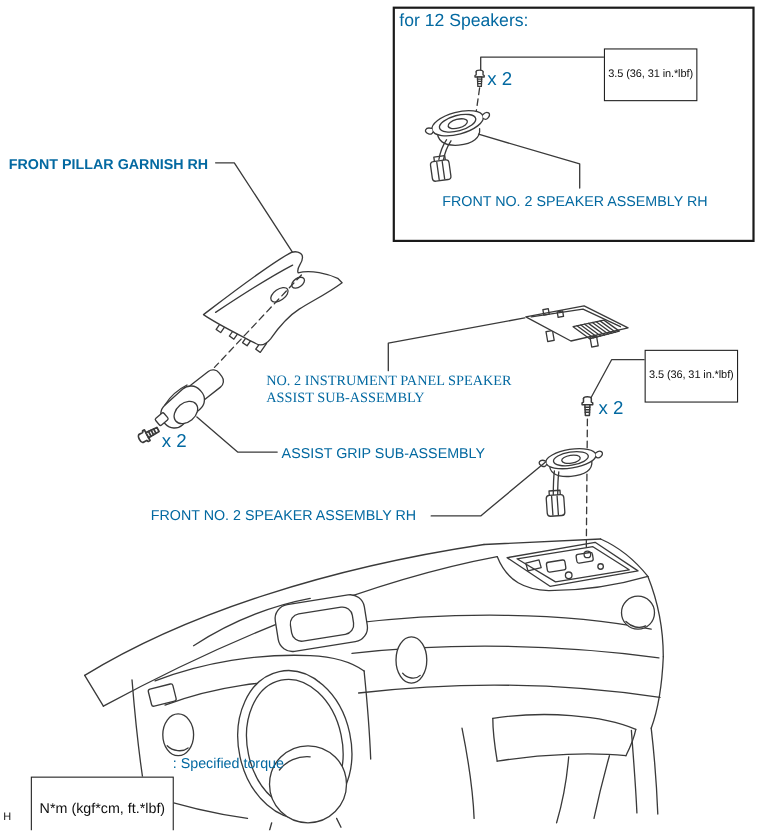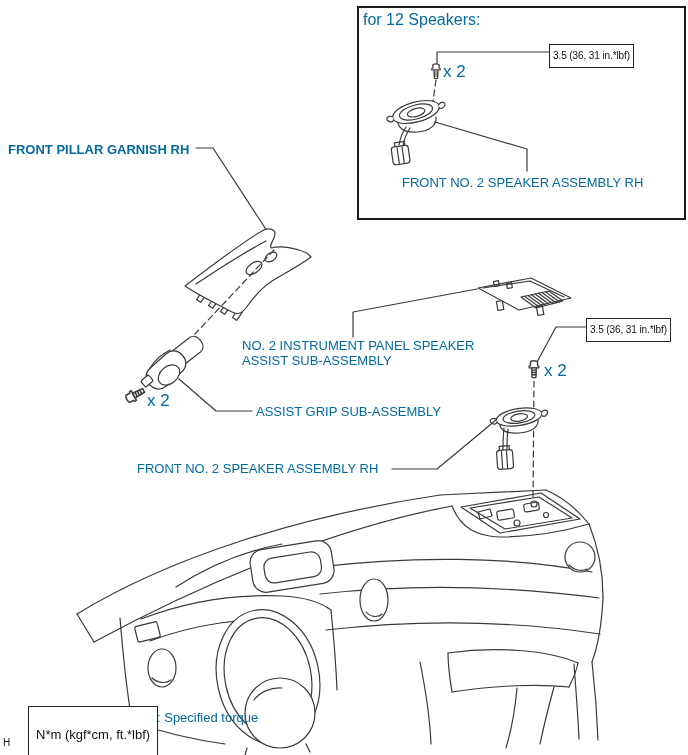--- a/index.html
+++ b/index.html
@@ -15,21 +15,21 @@
   #art .wfill { fill:#ffffff; }
   #art .dashed { stroke-dasharray:6 4; }
   .lbl {
     position:absolute; font-size:13px; line-height:15px;
     white-space:nowrap; color:#0369a1;
   }
   .inset-title { font-size:16px; line-height:18px; }
   .qty { font-size:17px; }
   .torque-box {
     position:absolute; border:1px solid #222; background:#fff;
-    font-size:10px; line-height:12px; padding:5px 3px;
+    font-size:10px; line-height:12px; padding:17px 3px;
     white-space:nowrap; letter-spacing:-0.1px;
   }
   .legend-box {
     position:absolute; border:1.5px solid #222; background:#fff;
     font-size:13px; line-height:16px; padding:20px 7px; white-space:nowrap;
   }
   .inset-frame { position:absolute; border:2px solid #1a1a1a; background:transparent; }
   .page-marker { position:absolute; font-size:10px; line-height:11px; }
 </style>
 </head>
@@ -257,33 +257,33 @@
   <div class="lbl inset-title" style="left:363px; top:11px;">for 12 Speakers:</div>
 
   <div class="torque-box" style="left:549px; top:44px;">3.5 (36, 31 in.*lbf)</div>
 
   <div class="lbl qty" style="left:443px; top:64px;">x 2</div>
 
   <div class="lbl" style="left:402px; top:175px;">FRONT NO. 2 SPEAKER ASSEMBLY RH</div>
 
   <div class="lbl" style="left:8px; top:142px;font-weight:bold;">FRONT PILLAR GARNISH RH</div>
 
-  <div class="lbl" style="left:242px; top:338px;">
+  <div class="lbl" style="left:242px; top:338px;font-family:Liberation Serif, serif;">
     <div>NO. 2 INSTRUMENT PANEL SPEAKER</div>
     <div>ASSIST SUB-ASSEMBLY</div>
   </div>
 
   <div class="lbl qty" style="left:147px; top:393px;">x 2</div>
 
   <div class="lbl" style="left:256px; top:404px;">ASSIST GRIP SUB-ASSEMBLY</div>
 
   <div class="torque-box" style="left:586px; top:318px;">3.5 (36, 31 in.*lbf)</div>
 
   <div class="lbl qty" style="left:544px; top:363px;">x 2</div>
 
   <div class="lbl" style="left:137px; top:461px;">FRONT NO. 2 SPEAKER ASSEMBLY RH</div>
 
   <div class="legend-box" style="left:28px; top:706px;">N*m (kgf*cm, ft.*lbf)</div>
 
-  <div class="lbl" style="left:157px; top:710px;">: Specified torque</div>
+  <div class="lbl" style="left:157px; top:686px;">: Specified torque</div>
 
   <div class="page-marker" style="left:3px; top:737px;">H</div>
 </div>
 
 </body></html>

